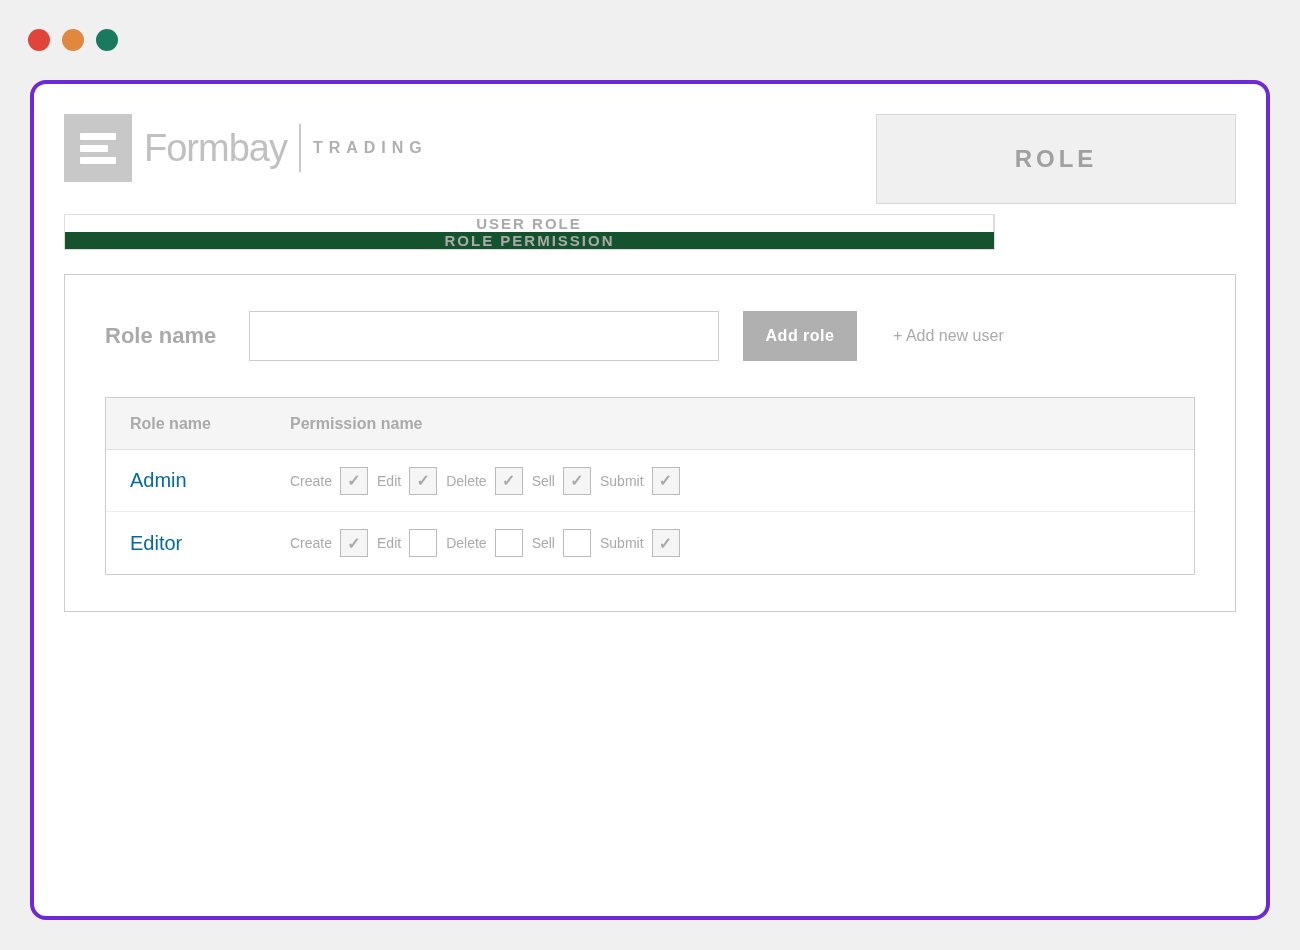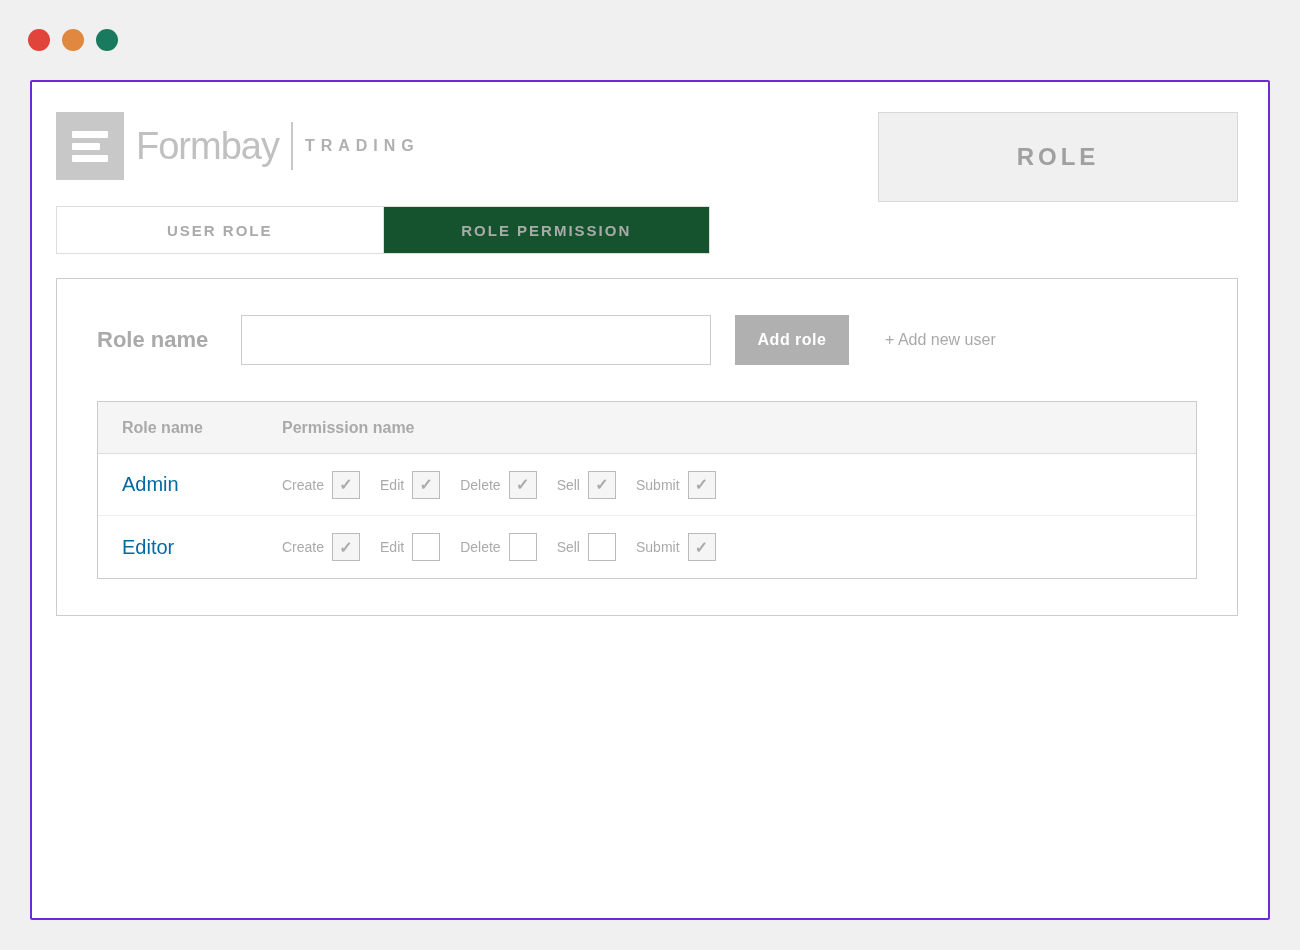--- a/index.html
+++ b/index.html
@@ -29,23 +29,23 @@
     }
 
     .tl-red { background: #e0443a; }
     .tl-orange { background: #e08840; }
     .tl-green { background: #1a7a60; }
 
     
     .main-area {
       background: #fff;
       margin: 0 30px 30px 30px;
-      border-radius: 2px;
-      border: 2px solid #6d28d9;
-      padding: 30px 30px 30px 24px;
+      border-radius: 16px;
+      border: 4px solid #6d28d9;
+      padding: 30px 30px 30px 30px;
       min-height: 840px;
     }
 
     
     .header-row {
       display: flex;
       align-items: flex-start;
       justify-content: space-between;
       margin-bottom: 0;
     }
@@ -119,22 +119,23 @@
       cursor: pointer;
       display: flex;
       align-items: center;
       justify-content: center;
     }
 
     
     .tabs-row {
       display: flex;
       border: 1px solid #ddd;
-      margin-top: 4px;
-      width: 654px;
+      margin-top: 10px;
+      width: 931px;
+      flex-direction: column;
     }
 
     .tab {
       flex: 1;
       height: 46px;
       display: flex;
       align-items: center;
       justify-content: center;
       font-size: 15px;
       font-weight: 700;
@@ -246,21 +247,21 @@
 
     .perm-role-name {
       width: 160px;
       font-size: 20px;
       color: #0369a1;
     }
 
     .perm-permissions {
       display: flex;
       align-items: center;
-      gap: 20px;
+      gap: 9px;
       flex: 1;
     }
 
     .perm-item {
       display: flex;
       align-items: center;
       gap: 8px;
     }
 
     .perm-label {

